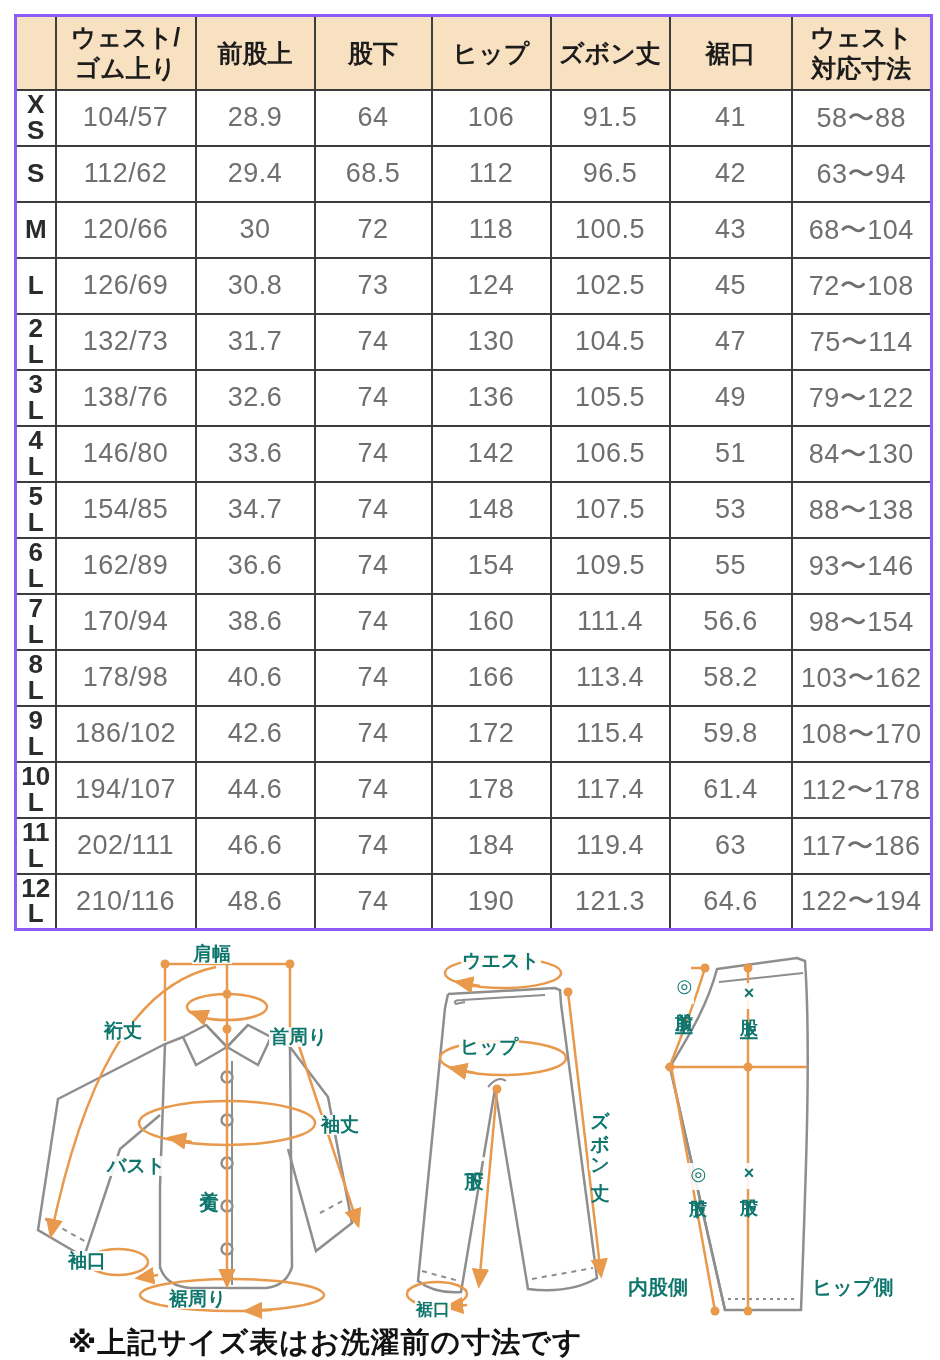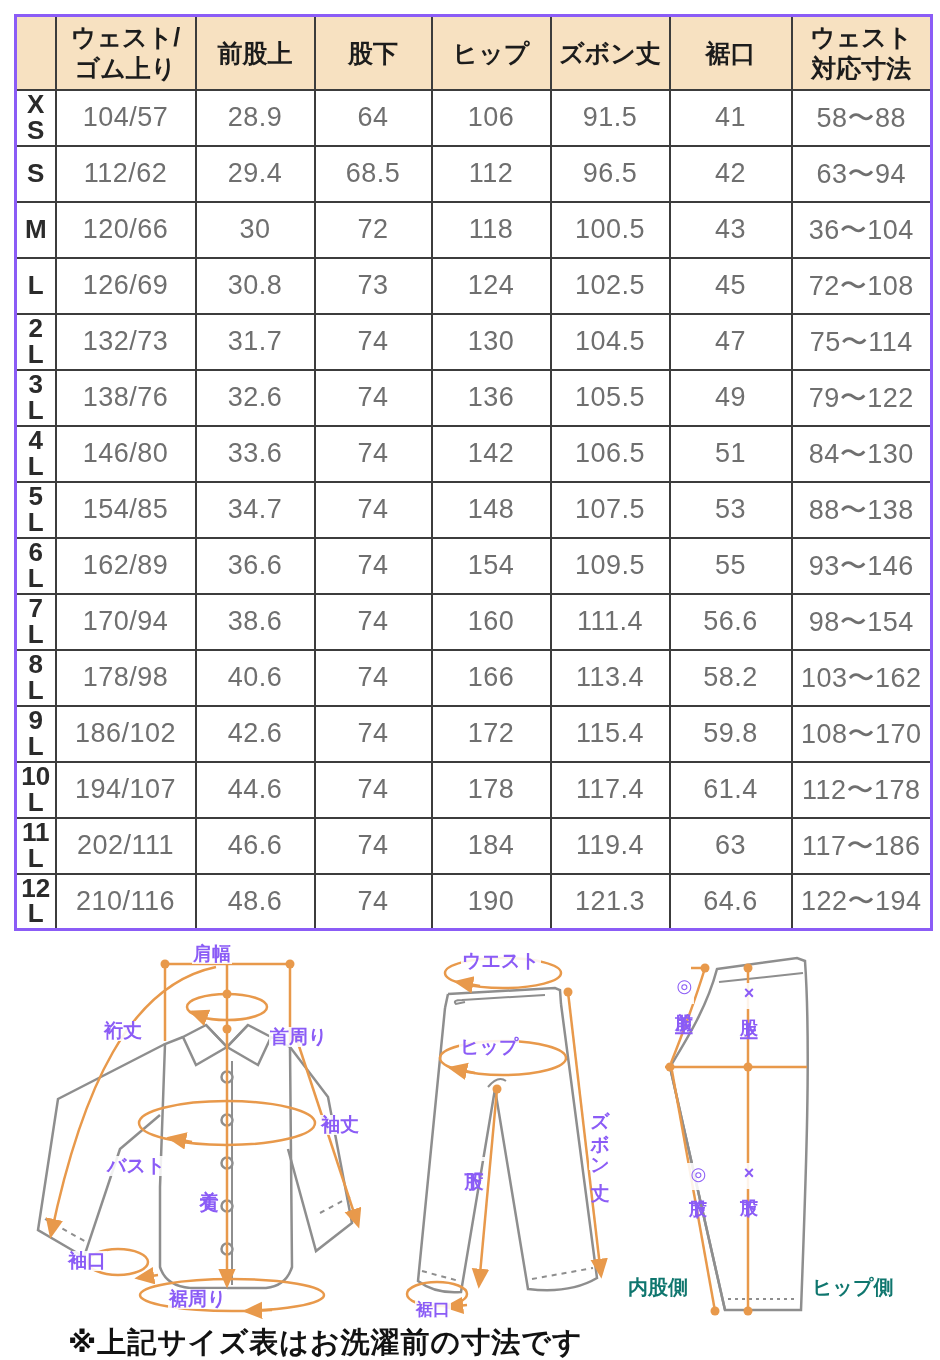--- a/index.html
+++ b/index.html
@@ -27,21 +27,21 @@
   th.size-cell{
     background:#ffffff;color:#2b2b2b;font-weight:600;
     font-size:26px;line-height:0.98;white-space:pre-line;
   }
   td.val-cell{color:#6f6f6f;font-size:27px;font-weight:500;letter-spacing:0.5px;}
   
   #diagrams{position:relative;height:382px;margin-top:6px;}
   .diagram{position:absolute;top:0;height:382px;}
   .diagram svg{position:absolute;left:0;top:0;}
   .dlabel{
-    position:absolute;font-size:19px;font-weight:700;color:#8b5cf6;
+    position:absolute;font-size:19px;font-weight:700;color:#0f766e;
     line-height:1.05;white-space:nowrap;background:rgba(255,255,255,.88);
     padding:0 1px;
   }
   .dlabel.vert{
     writing-mode:vertical-rl;text-orientation:upright;
     letter-spacing:2px;white-space:normal;
   }
   .dlabel.graylab{color:#0f766e;background:transparent;font-size:20px;}
   
   .note{
@@ -100,21 +100,21 @@
         <td class="val-cell">63〜94</td>
       </tr>
       <tr>
         <th class="size-cell">M</th>
         <td class="val-cell">120/66</td>
         <td class="val-cell">30</td>
         <td class="val-cell">72</td>
         <td class="val-cell">118</td>
         <td class="val-cell">100.5</td>
         <td class="val-cell">43</td>
-        <td class="val-cell">36〜104</td>
+        <td class="val-cell">68〜104</td>
       </tr>
       <tr>
         <th class="size-cell">L</th>
         <td class="val-cell">126/69</td>
         <td class="val-cell">30.8</td>
         <td class="val-cell">73</td>
         <td class="val-cell">124</td>
         <td class="val-cell">102.5</td>
         <td class="val-cell">45</td>
         <td class="val-cell">72〜108</td>

